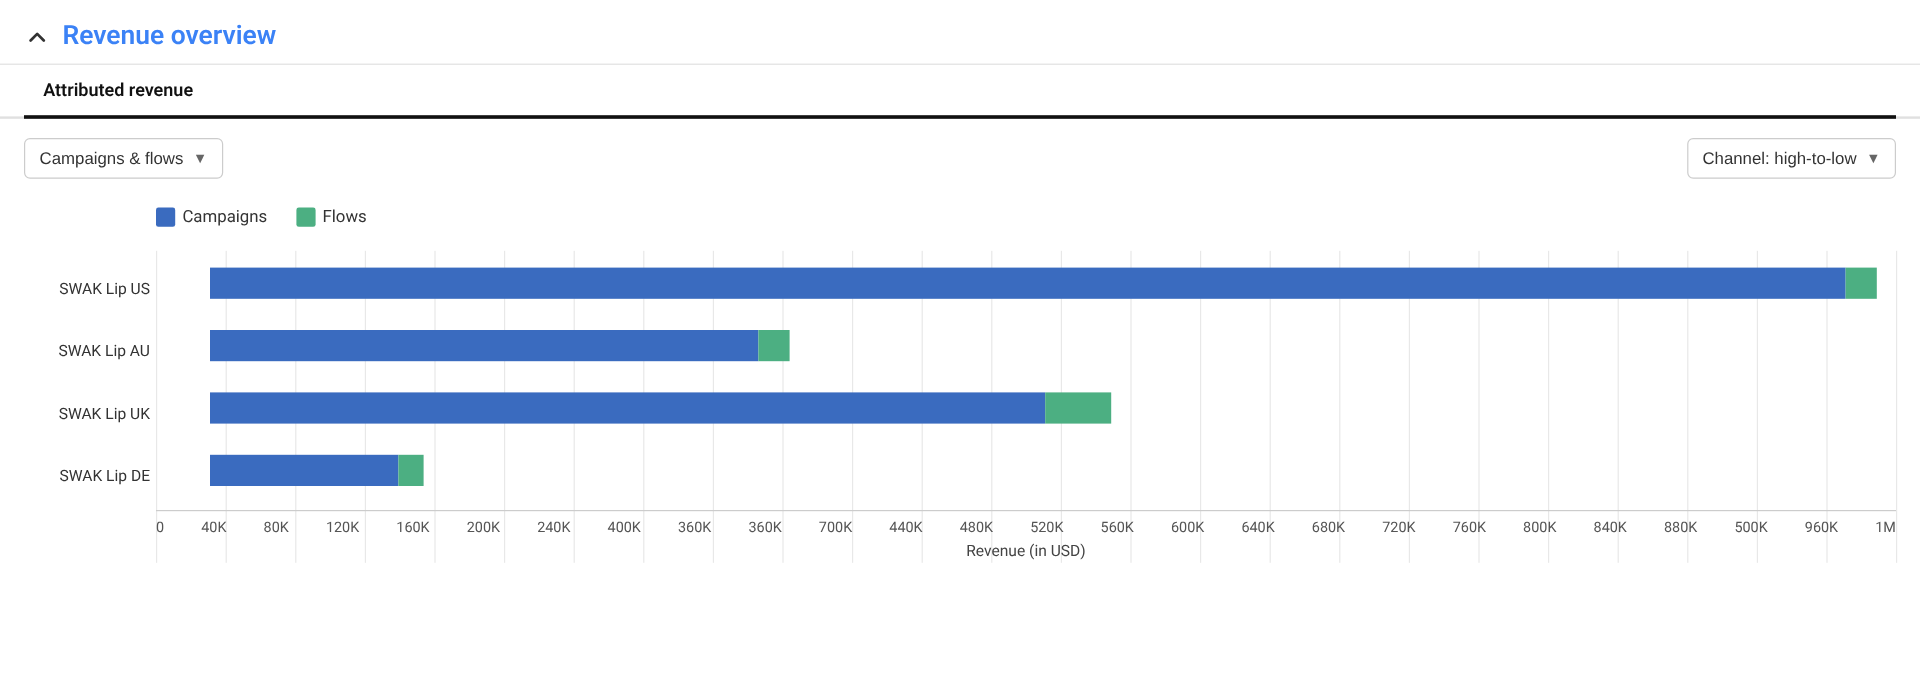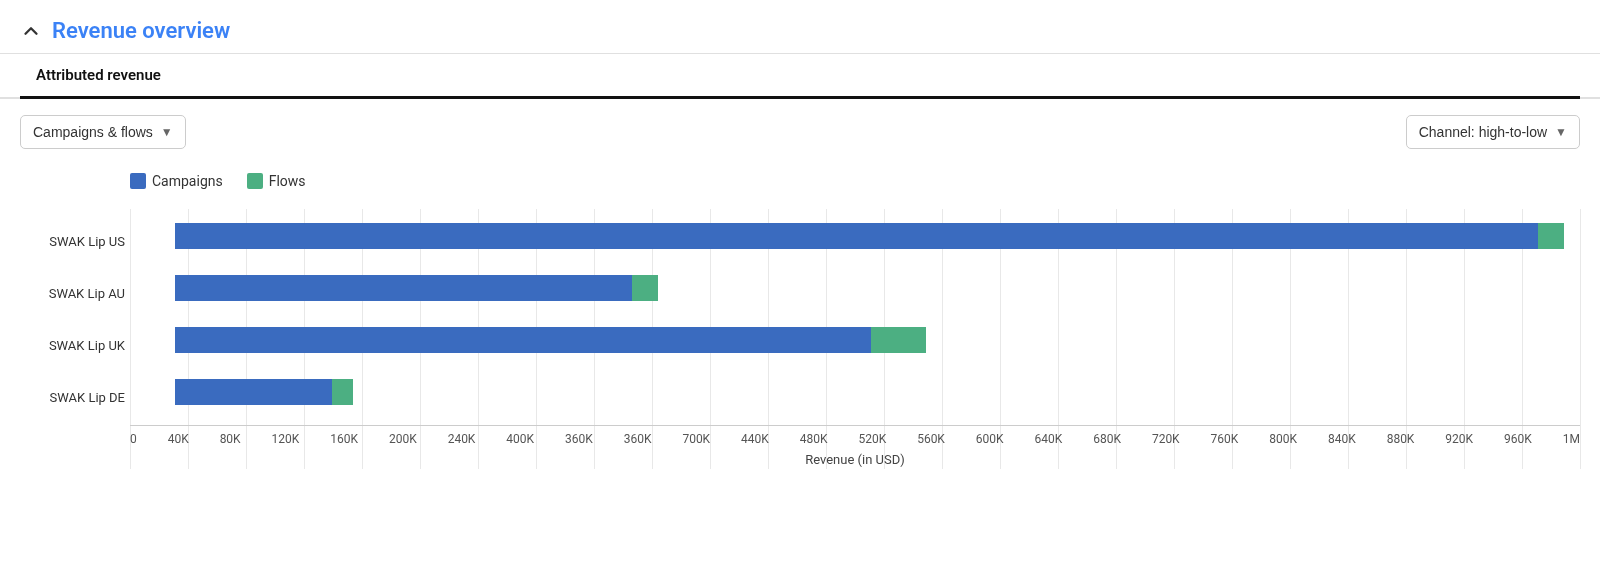--- a/index.html
+++ b/index.html
@@ -310,21 +310,21 @@
             <span class="x-tick">520K</span>
             <span class="x-tick">560K</span>
             <span class="x-tick">600K</span>
             <span class="x-tick">640K</span>
             <span class="x-tick">680K</span>
             <span class="x-tick">720K</span>
             <span class="x-tick">760K</span>
             <span class="x-tick">800K</span>
             <span class="x-tick">840K</span>
             <span class="x-tick">880K</span>
-            <span class="x-tick">920K</span>
+            <span class="x-tick">500K</span>
             <span class="x-tick">960K</span>
             <span class="x-tick">1M</span>
           </div>
         </div>
       <div class="x-axis-title">Revenue (in USD)</div>
     </div>
   </div>
 </div>
 
 </body></html>

